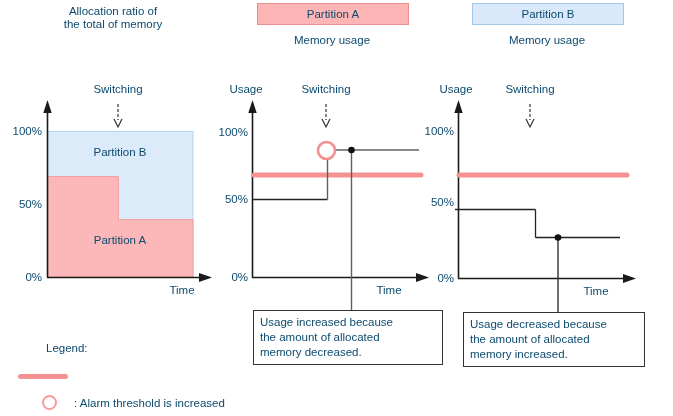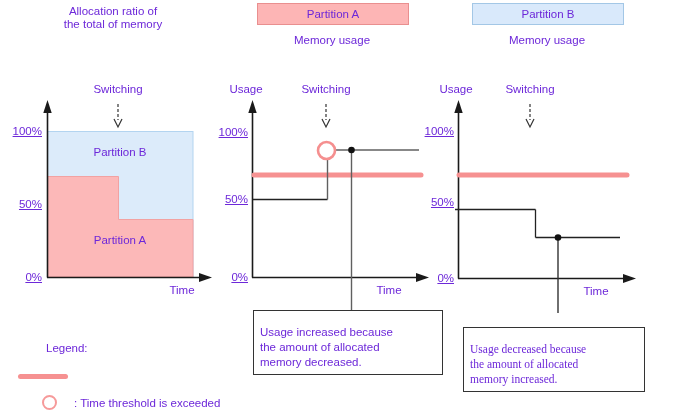--- a/index.html
+++ b/index.html
@@ -1,31 +1,31 @@
 <!DOCTYPE html>
 <html><head>
 <meta charset="utf-8">
 <style>
   html,body{margin:0;padding:0;background:#fff;}
   #canvas{
     position:relative;width:673px;height:416px;background:#fff;overflow:hidden;
-    font-family:"Liberation Sans", sans-serif;color:#6d28d9;
+    font-family:"Liberation Sans", sans-serif;color:#0c4a6e;
   }
   .txt{position:absolute;font-size:11.5px;line-height:13px;white-space:pre-line;}
   .center{text-align:center;}
-  .right{text-align:right;text-decoration:underline;}
+  .right{text-align:right;}
   .hdr-box{
     position:absolute;top:3px;width:150px;height:20px;
     font-size:11.5px;line-height:20px;text-align:center;
   }
   #pa-box{left:257px;background:#fdb5b5;border:1px solid #e98f8f;}
   #pb-box{left:472px;background:#d9e9fb;border:1px solid #a3c7e6;}
   .callout{
     position:absolute;background:#fff;border:1px solid #333;
-    font-size:11.5px;line-height:15px;padding:14px 6px 4px 6px;white-space:pre-line;
+    font-size:11.5px;line-height:15px;padding:4px 6px 4px 6px;white-space:pre-line;
   }
   .swatch-line{
     position:absolute;left:18px;top:374px;width:50px;height:5px;
     background:#f69191;border-radius:2.5px;
   }
   .swatch-circle{
     position:absolute;left:42px;top:395px;width:11px;height:11px;
     border:2.5px solid #f69a9a;border-radius:50%;background:#fff;
   }
   svg{position:absolute;left:0;top:0;}
@@ -107,22 +107,22 @@
 
   <div class="txt center" style="left:60px;top:146px;width:120px;">Partition B</div>
   <div class="txt center" style="left:60px;top:234px;width:120px;">Partition A</div>
   <div class="txt center" style="left:152px;top:284px;width:60px;">Time</div>
   <div class="txt center" style="left:359px;top:284px;width:60px;">Time</div>
   <div class="txt center" style="left:566px;top:285px;width:60px;">Time</div>
 
   <div class="callout" style="left:253px;top:310px;width:176px;">Usage increased because
 the amount of allocated
 memory decreased.</div>
-  <div class="callout" style="left:463px;top:327px;width:168px;font-family:Liberation Serif, serif;">Usage decreased because
+  <div class="callout" style="left:463px;top:312px;width:168px;">Usage decreased because
 the amount of allocated
 memory increased.</div>
 
   <div class="txt" style="left:2px;top:342px;padding-left:44px;">Legend:</div>
   <div class="swatch-line"></div>
   <div class="swatch-circle"></div>
-  <div class="txt" style="left:74px;top:397px;">: Time threshold is exceeded</div>
+  <div class="txt" style="left:74px;top:397px;">: Alarm threshold is increased</div>
 
 </div>
 
 </body></html>

